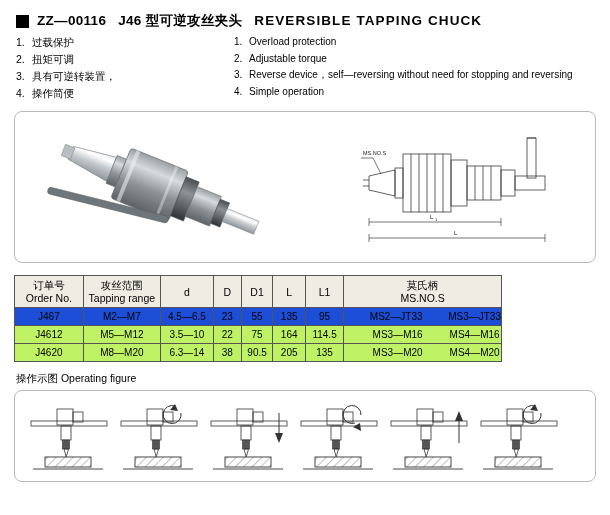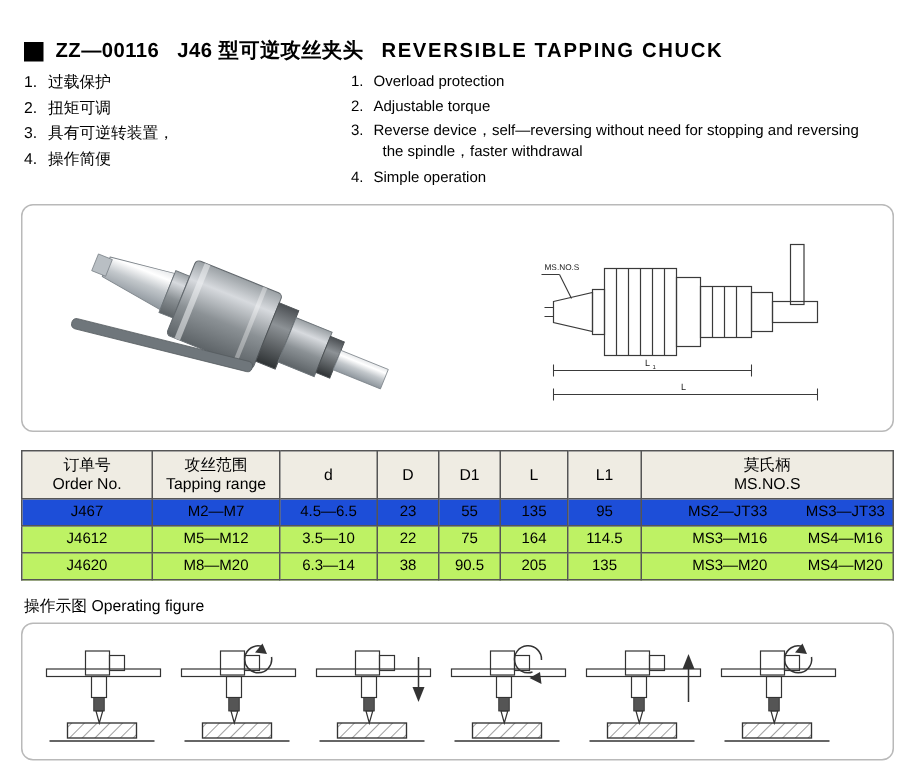--- a/index.html
+++ b/index.html
@@ -20,21 +20,21 @@
     width: 610px;
     height: 515px;
     box-sizing: border-box;
     padding: 0;
   }
 
   
   .header {
     display: flex;
     align-items: center;
-    padding: 25px 0 0 16px;
+    padding: 12px 0 0 16px;
   }
   .header-mark {
     width: 13px;
     height: 13px;
     background: #000;
     margin-right: 8px;
     flex: 0 0 auto;
   }
   .header-title {
     font-size: 13.5px;
@@ -93,21 +93,21 @@
   .draw-area {
     position: absolute;
     right: 6px; top: 6px;
     width: 238px; height: 138px;
   }
 
   
   .spec-table {
     margin: 12px 18px 0 14px;
     border-collapse: collapse;
-    width: 582px;
+    width: 488px;
     font-size: 10px;
   }
   .spec-table th, .spec-table td {
     border: 1px solid #555;
     text-align: center;
     vertical-align: middle;
     padding: 0;
     height: 17px;
     white-space: nowrap;
   }
@@ -188,21 +188,20 @@
         <span class="feat-text"><span>Overload protection</span></span>
       </div>
       <div class="feat-item">
         <span class="feat-num">2.</span>
         <span class="feat-text"><span>Adjustable torque</span></span>
       </div>
       <div class="feat-item">
         <span class="feat-num">3.</span>
         <span class="feat-text">
           <span>Reverse device，self—reversing without need for stopping and reversing</span>
-          <span class="sub" style="padding-left:6px">the spindle，faster withdrawal</span>
         </span>
       </div>
       <div class="feat-item">
         <span class="feat-num">4.</span>
         <span class="feat-text"><span>Simple operation</span></span>
       </div>
     </div>
   </div>
 
   <div class="picture-panel">

